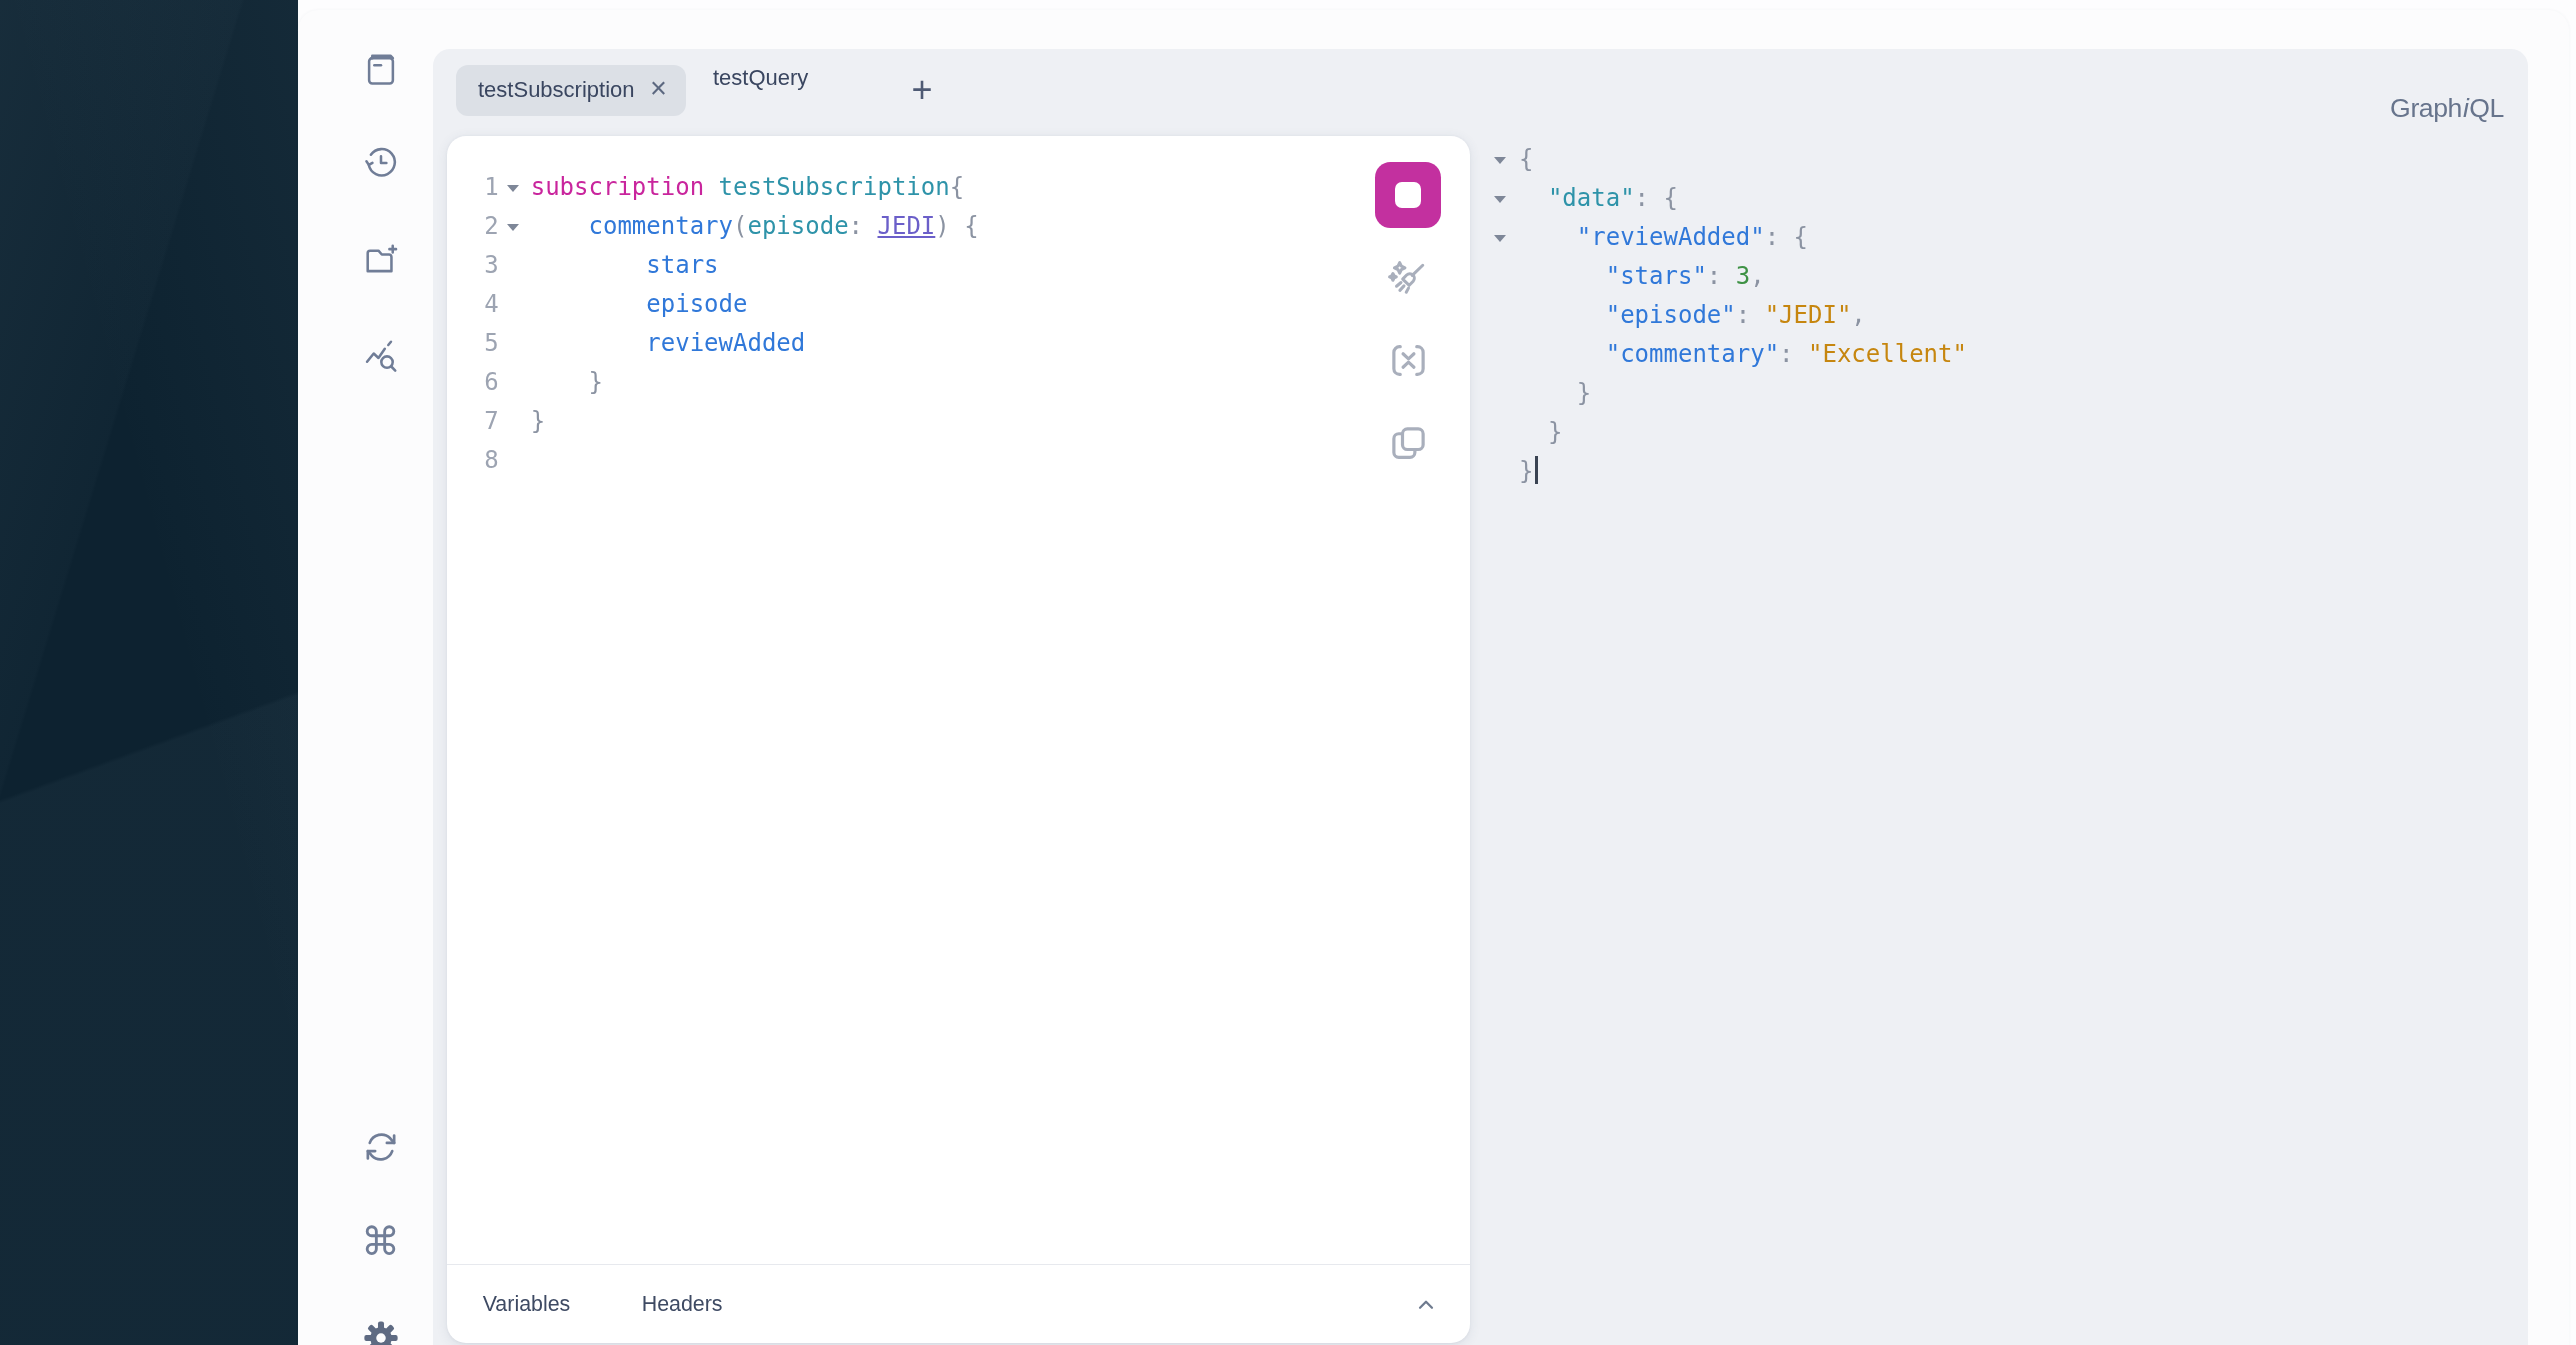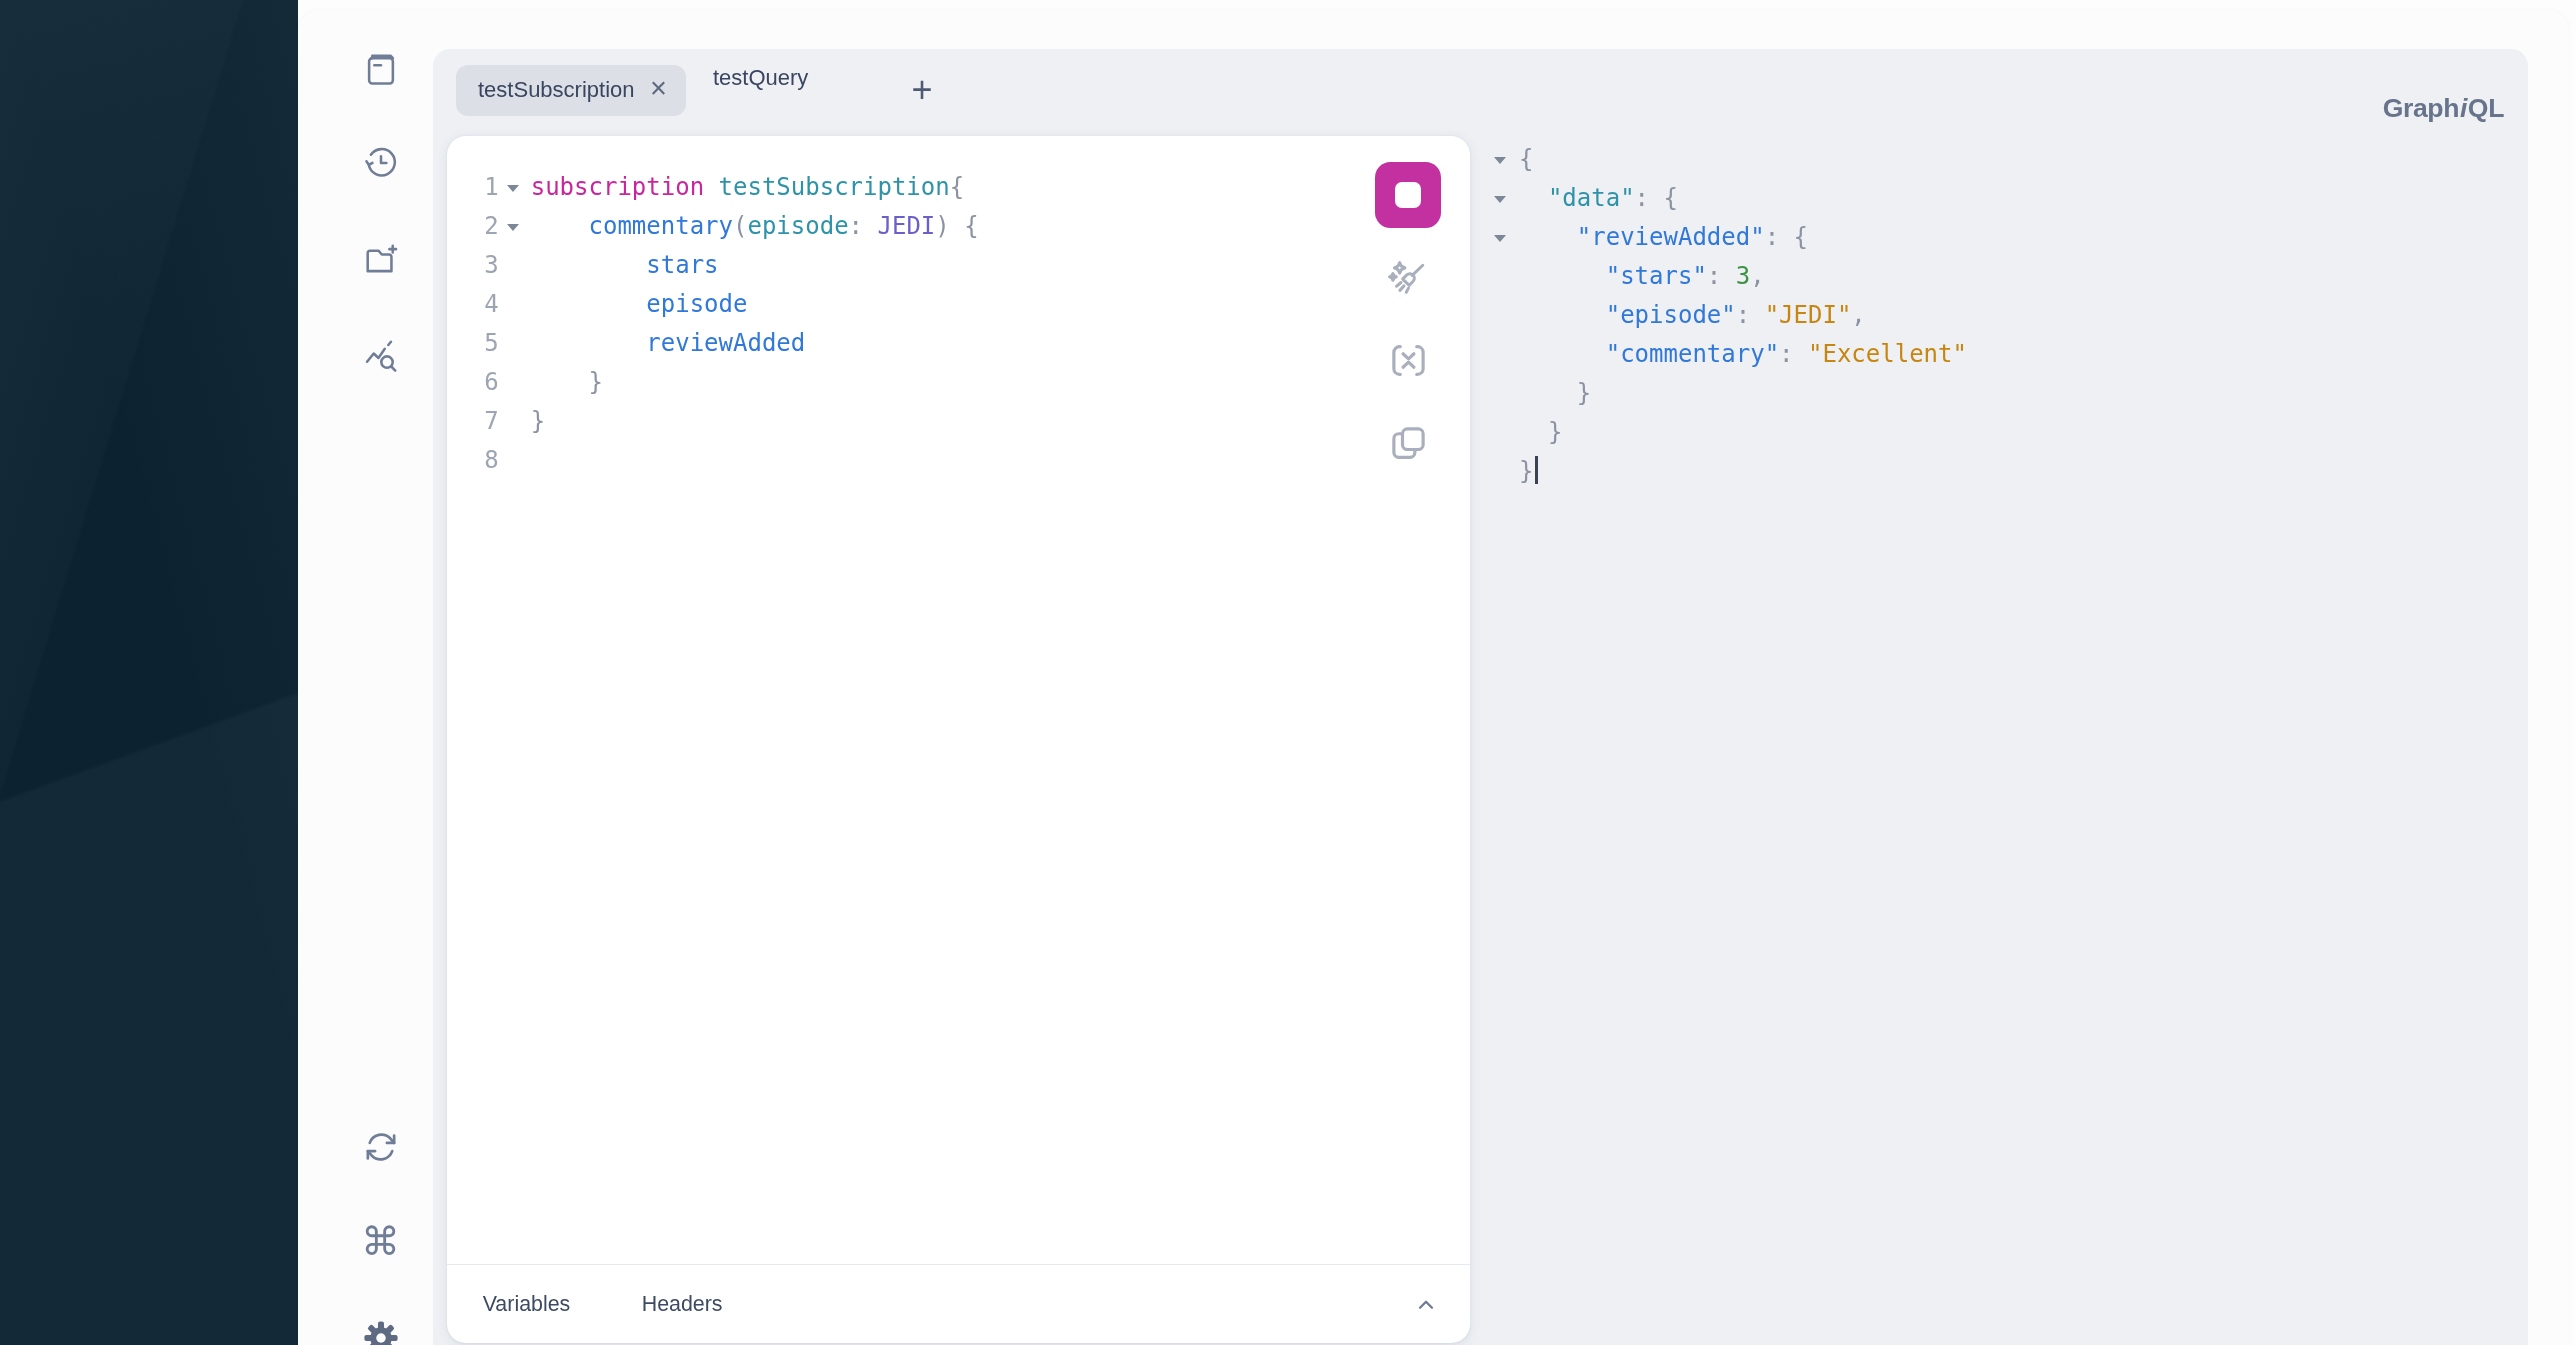--- a/index.html
+++ b/index.html
@@ -32,38 +32,38 @@
   .tab-active{position:absolute;left:23px;top:0;height:51px;display:flex;align-items:center;
     background:var(--pillbg);border-radius:12px;padding:0 17px 0 22px;cursor:pointer;}
   .tab-active .tlabel{font-size:22px;font-weight:500;color:var(--tabtext);}
   .tab-close{font-size:29px;font-weight:400;color:#5C6880;margin-left:13.7px;line-height:1;
     background:none;border:none;padding:0 1.7px;cursor:pointer;margin-top:-3.4px;}
   .tab-plain{position:absolute;left:254px;top:0;height:51px;display:flex;align-items:flex-start;
     padding:0 26px;background:none;border:none;cursor:pointer;}
   .tab-plain .tlabel{font-size:22px;font-weight:500;color:var(--tabtext);}
   .tab-add{position:absolute;left:470px;top:0;height:51px;width:38px;display:flex;align-items:center;
     justify-content:center;font-size:36px;font-weight:400;color:#4E5A74;background:none;border:none;cursor:pointer;}
-  .logo{position:absolute;right:24px;top:28px;font-size:26.6px;font-weight:700;color:var(--logo);
+  .logo{position:absolute;right:24px;top:28px;font-size:26.6px;font-weight:400;color:var(--logo);
     letter-spacing:-0.4px;text-decoration:none;}
   .logo i{font-style:italic;margin:0 0.9px;}
 
   
   .editor-card{position:absolute;left:13.7px;top:87px;width:1023px;height:1207px;background:#fff;
     border-radius:19px;box-shadow:0 2.6px 12px rgba(59,76,106,0.10),0 0.9px 2.6px rgba(59,76,106,0.06);}
   .code-area{position:absolute;left:0;top:32px;right:103px;}
 
   .crow{display:flex;height:39px;line-height:39px;font-family:"DejaVu Sans Mono","Liberation Mono",monospace;
     font-size:24px;white-space:pre;}
   .ln{width:52px;text-align:right;color:var(--ln);flex:none;}
   .fcell{width:32px;flex:none;position:relative;}
   .tri{position:absolute;left:8.6px;top:16.3px;width:0;height:0;
     border-left:6px solid transparent;border-right:6px solid transparent;border-top:7.7px solid var(--fold);}
   .codetxt{white-space:pre;}
   .tk-kw{color:var(--kw);margin-top:10px;} .tk-df{color:var(--df);} .tk-pr{color:var(--pr);}
-  .tk-at{color:var(--at);} .tk-st{color:var(--st);} .tk-nu{color:var(--nu);}
+  .tk-at{color:var(--at);text-decoration:underline;} .tk-st{color:var(--st);} .tk-nu{color:var(--nu);}
   .tk-pu{color:var(--pu);} .tk-pl{color:var(--pu);}
   .cursor{display:inline-block;width:2.6px;height:28px;background:var(--cursor);vertical-align:-5.1px;margin-left:1.7px;}
 
   
   .exec-btn{position:absolute;left:928px;top:26px;width:66px;height:66px;border-radius:15.4px;
     background:var(--pink);border:none;cursor:pointer;display:flex;align-items:center;justify-content:center;}
   .stop-square{width:26px;height:26px;border-radius:6.9px;background:#fff;}
   .tool-btn{position:absolute;left:938px;width:48px;height:48px;display:flex;align-items:center;
     justify-content:center;background:none;border:none;padding:0;cursor:pointer;color:var(--toolicon);}
   .tool-btn svg{width:45px;height:45px;}

